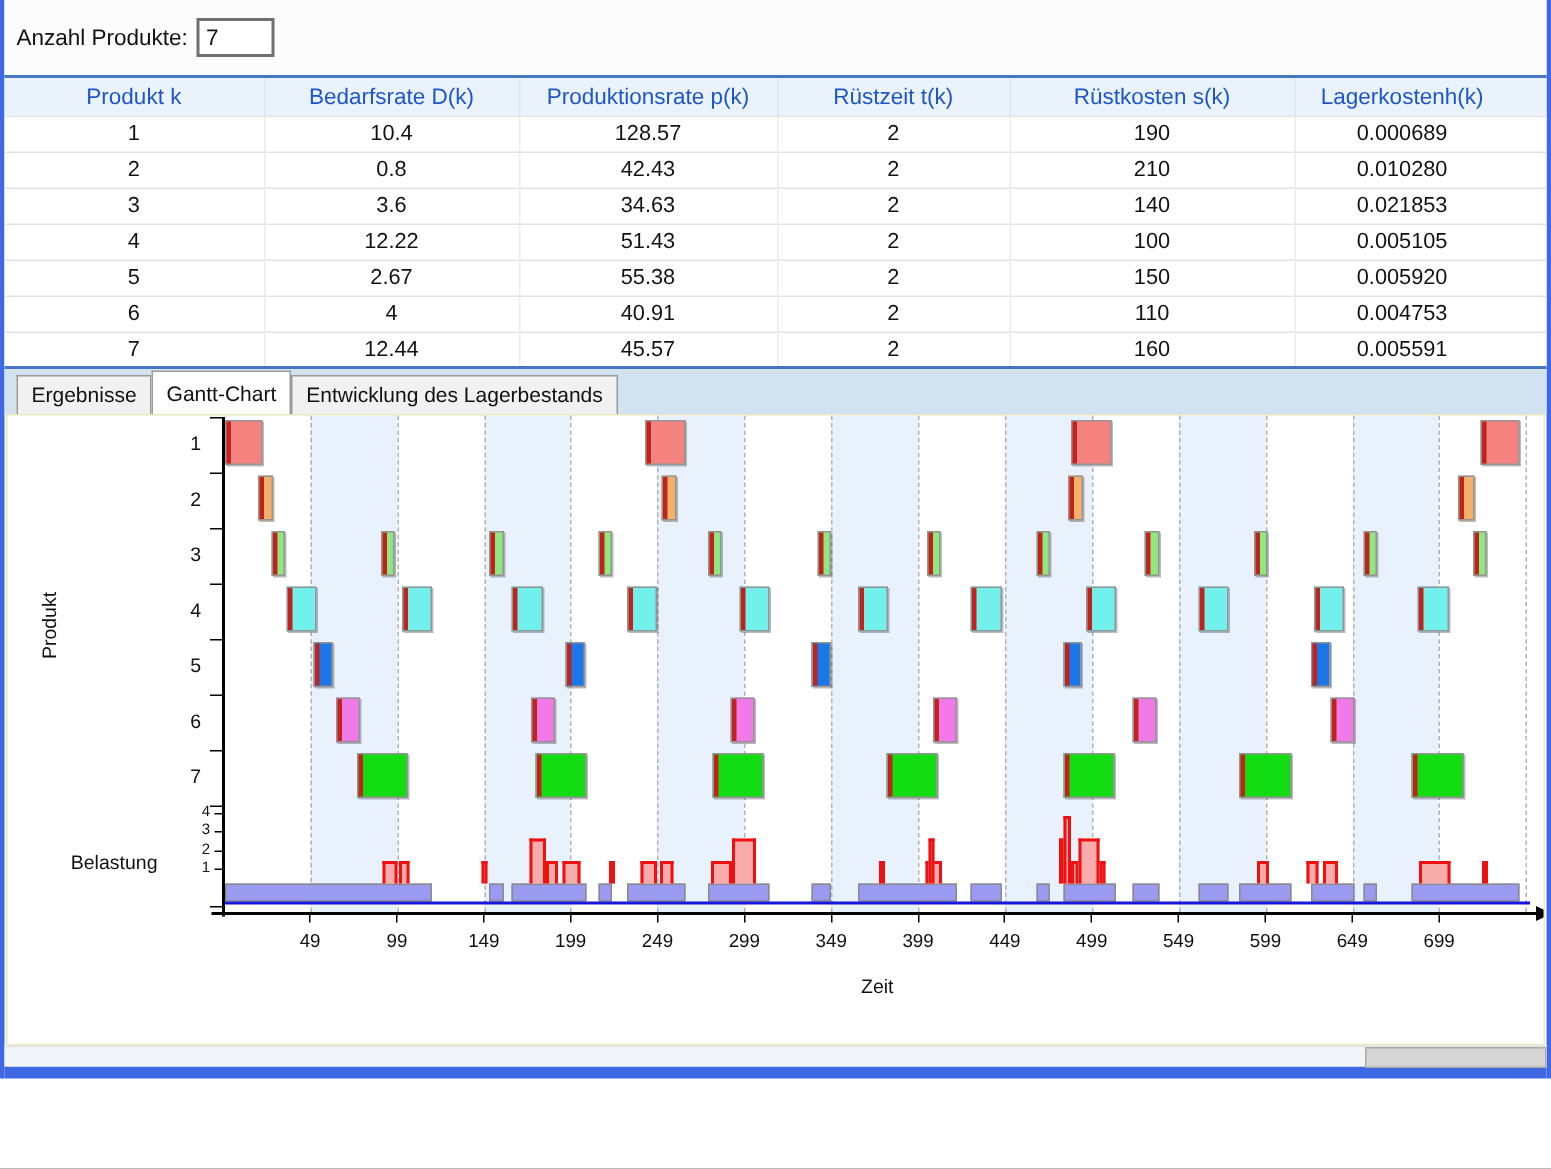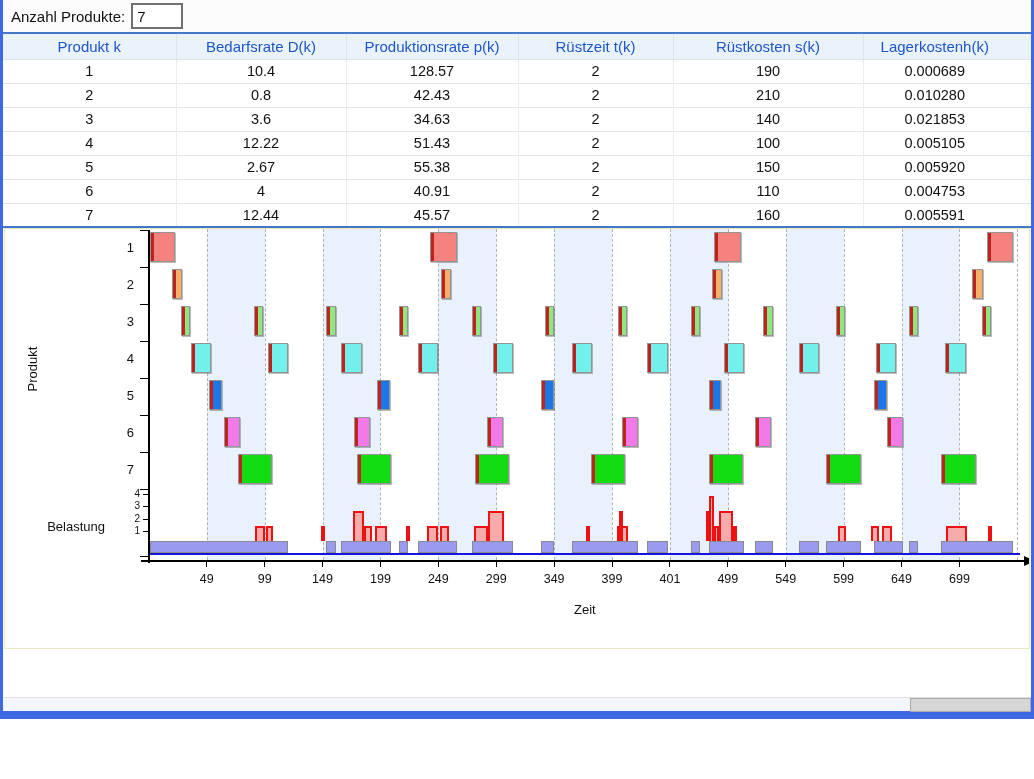--- a/index.html
+++ b/index.html
@@ -10,21 +10,21 @@
   .titlebar .app-icon{margin:0 8px 0 10px;display:flex;align-items:center;}
   .titlebar .title{font-size:13px;flex:1;}
   .winbtn{width:46px;height:32px;display:flex;align-items:center;justify-content:center;color:#fff;font-size:14px;cursor:default;}
   .btn-max-glyph{width:10px;height:10px;border:1px solid #fff;display:block;}
   .btn-min-glyph{width:11px;height:1px;background:#fff;display:block;}
   
   .menubar{height:28px;background:#3f68e4;display:flex;align-items:center;color:#fff;}
   .menuitem{padding:0 15px;font-size:14.5px;height:28px;display:flex;align-items:center;}
   .content{border-left:3px solid #3f68e4;border-right:3px solid #3f68e4;background:#fff;height:719px;position:relative;}
   
-  .controls{height:32px;display:flex;align-items:center;background:#fcfcfc;}
+  .controls{height:50px;display:flex;align-items:center;background:#fcfcfc;}
   .ctl-label{font-size:15px;margin-left:8px;color:#111;}
   .ctl-input{width:52px;height:26px;border:2px solid #707070;font-size:15px;padding:1px 4px;margin-left:6px;background:#fff;color:#111;}
   .ctl-btn{margin-left:24px;height:30px;background:#fff;border:2px solid #9cc3de;font-size:15px;padding:0 14px;color:#111;}
   
   .ptable{width:100%;border-collapse:collapse;table-layout:fixed;border-top:2px solid #4577c8;border-bottom:2px solid #4577c8;}
   .ptable th{background:#eaf3fb;color:#1e56c8;font-weight:normal;font-size:15px;height:26px;border-right:1px solid #dde6ee;}
   .ptable td{background:#fff;color:#111;font-size:14.5px;text-align:center;height:24px;border-top:1px solid #e2e2e2;border-right:1px solid #ececec;}
   .ptable th:last-child,.ptable td:last-child{border-right:none;padding-right:26px;}
   
   .tabstrip{height:30px;background:#d2e2ef;display:flex;align-items:flex-end;padding-left:8px;}
@@ -132,20 +132,25 @@
           <tr>
             <td>7</td>
             <td>12.44</td>
             <td>45.57</td>
             <td>2</td>
             <td>160</td>
             <td>0.005591</td>
           </tr>
         </tbody>
     </table>
+    <div class="tabstrip" id="tabstrip">
+        <div class="tab">Ergebnisse</div>
+        <div class="tab active">Gantt-Chart</div>
+        <div class="tab">Entwicklung des Lagerbestands</div>
+      </div>
     <div class="panel">
       <div id="plot">
           <div class="band" style="left: 201.742px; width: 57.9px; height: 331px; background: rgb(233, 242, 252);"></div>
           <div class="band" style="left: 317.542px; width: 57.9px; height: 331px; background: rgb(233, 242, 252);"></div>
           <div class="band" style="left: 433.342px; width: 57.9px; height: 331px; background: rgb(233, 242, 252);"></div>
           <div class="band" style="left: 549.142px; width: 57.9px; height: 331px; background: rgb(233, 242, 252);"></div>
           <div class="band" style="left: 664.942px; width: 57.9px; height: 331px; background: rgb(233, 242, 252);"></div>
           <div class="band" style="left: 780.742px; width: 57.9px; height: 331px; background: rgb(233, 242, 252);"></div>
           <div class="band" style="left: 896.542px; width: 57.9px; height: 331px; background: rgb(233, 242, 252);"></div>
           <div class="gridline" style="left: 201.742px; height: 331px;"></div>
@@ -389,21 +394,21 @@
           <div class="xlab" style="left: 353.442px; width: 44px; top: 343px;">199</div>
           <div class="tick" style="left: 432.842px; width: 1px; top: 333px; height: 5px;"></div>
           <div class="xlab" style="left: 411.342px; width: 44px; top: 343px;">249</div>
           <div class="tick" style="left: 490.742px; width: 1px; top: 333px; height: 5px;"></div>
           <div class="xlab" style="left: 469.242px; width: 44px; top: 343px;">299</div>
           <div class="tick" style="left: 548.642px; width: 1px; top: 333px; height: 5px;"></div>
           <div class="xlab" style="left: 527.142px; width: 44px; top: 343px;">349</div>
           <div class="tick" style="left: 606.542px; width: 1px; top: 333px; height: 5px;"></div>
           <div class="xlab" style="left: 585.042px; width: 44px; top: 343px;">399</div>
           <div class="tick" style="left: 664.442px; width: 1px; top: 333px; height: 5px;"></div>
-          <div class="xlab" style="left: 642.942px; width: 44px; top: 343px;">401</div>
+          <div class="xlab" style="left: 642.942px; width: 44px; top: 343px;">449</div>
           <div class="tick" style="left: 722.342px; width: 1px; top: 333px; height: 5px;"></div>
           <div class="xlab" style="left: 700.842px; width: 44px; top: 343px;">499</div>
           <div class="tick" style="left: 780.242px; width: 1px; top: 333px; height: 5px;"></div>
           <div class="xlab" style="left: 758.742px; width: 44px; top: 343px;">549</div>
           <div class="tick" style="left: 838.142px; width: 1px; top: 333px; height: 5px;"></div>
           <div class="xlab" style="left: 816.642px; width: 44px; top: 343px;">599</div>
           <div class="tick" style="left: 896.042px; width: 1px; top: 333px; height: 5px;"></div>
           <div class="xlab" style="left: 874.542px; width: 44px; top: 343px;">649</div>
           <div class="tick" style="left: 953.942px; width: 1px; top: 333px; height: 5px;"></div>
           <div class="xlab" style="left: 932.442px; width: 44px; top: 343px;">699</div>

